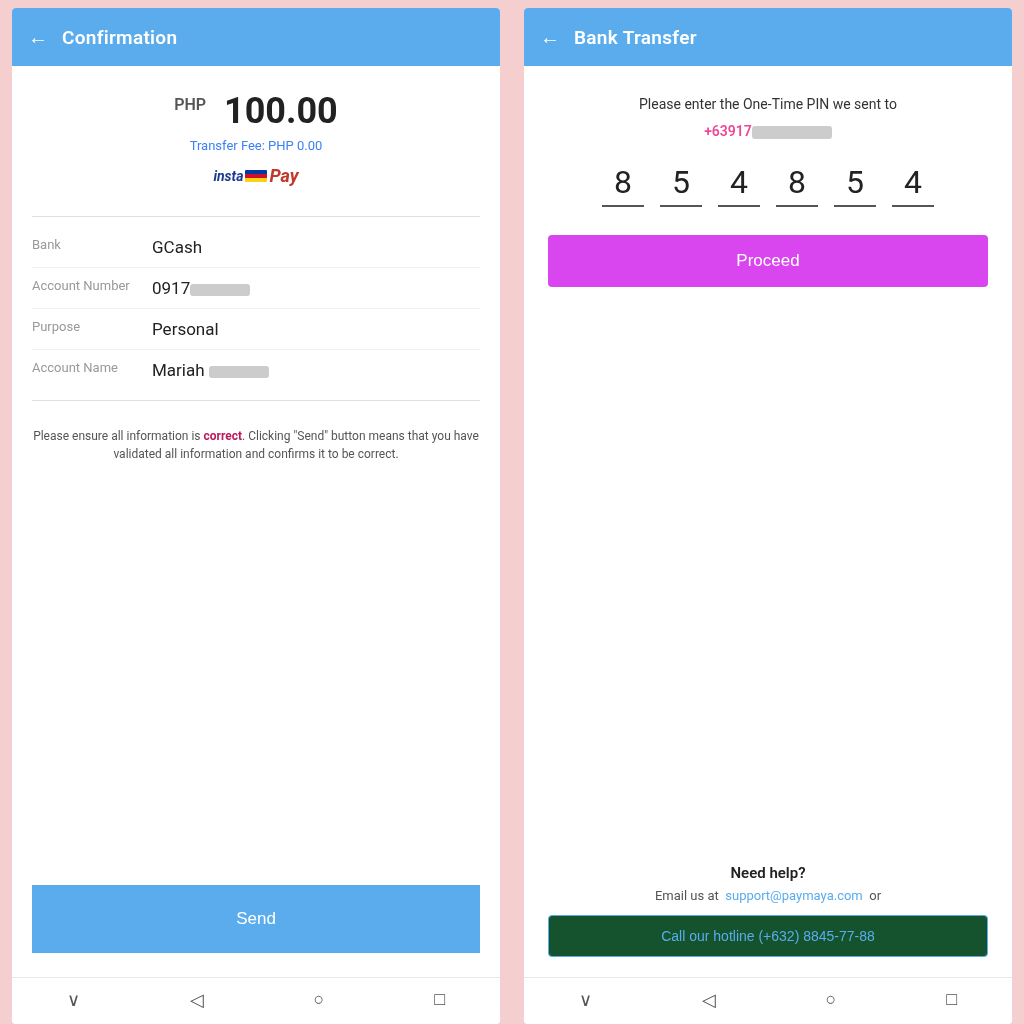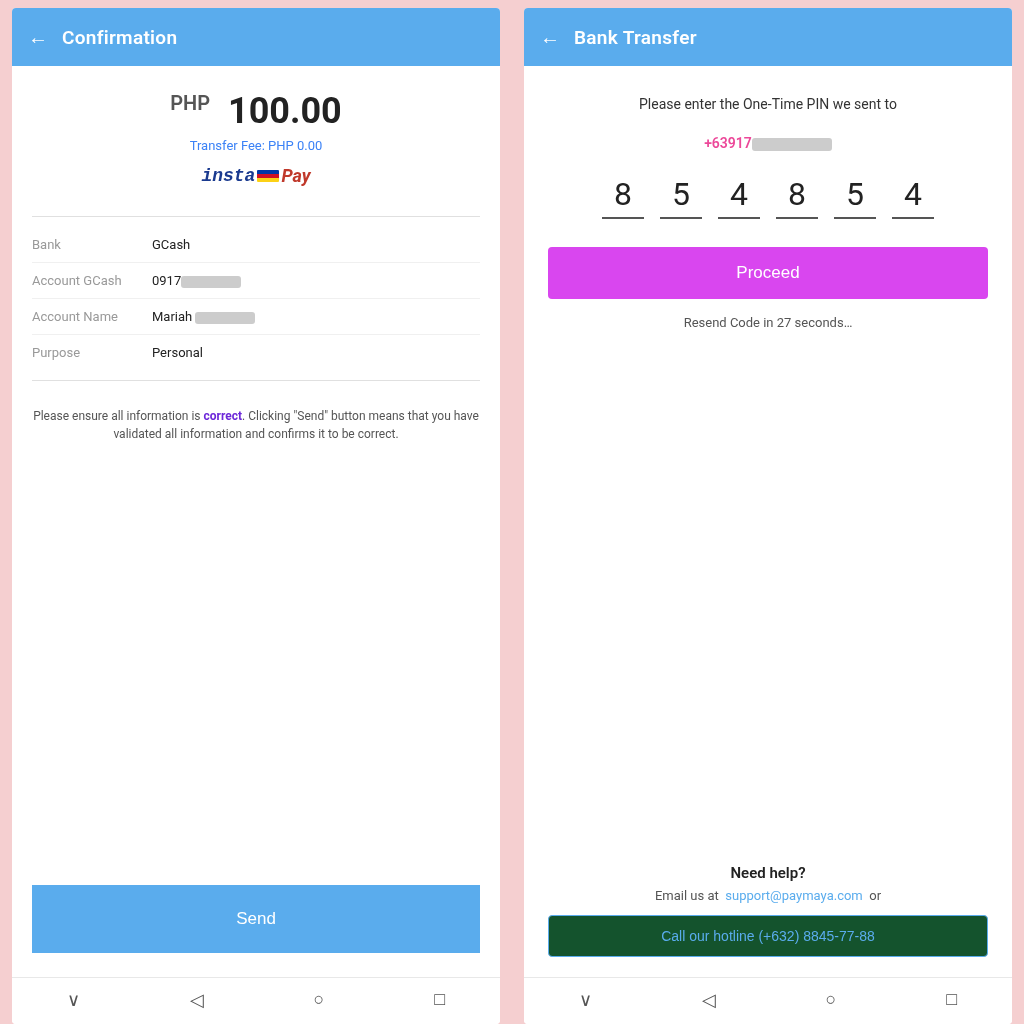--- a/index.html
+++ b/index.html
@@ -55,21 +55,21 @@
     .amount-section {
       text-align: center;
       padding-bottom: 20px;
     }
     .amount-value {
       font-size: 36px;
       font-weight: 700;
       color: #222;
     }
     .amount-php {
-      font-size: 20px;
+      font-size: 16px;
       font-weight: 600;
       color: #555;
       vertical-align: super;
     }
     .transfer-fee {
       font-size: 13px;
       color: #3b82f6;
       margin-top: 6px;
     }
     .instapay-logo {
@@ -105,40 +105,40 @@
       border-bottom: none;
     }
     .info-label {
       color: #999;
       font-size: 13px;
       width: 120px;
       flex-shrink: 0;
     }
     .info-value {
       color: #222;
-      font-size: 13px;
+      font-size: 17px;
       flex: 1;
     }
     .blurred-text {
       display: inline-block;
       background: #ccc;
       border-radius: 3px;
       color: transparent;
       min-width: 60px;
       height: 12px;
       vertical-align: middle;
     }
     .disclaimer {
       font-size: 12px;
       color: #555;
       text-align: center;
       line-height: 1.5;
       margin-top: 16px;
     }
-    .disclaimer strong { color: #6d28d9; }
+    .disclaimer strong { color: #be185d; }
     .send-button {
       background: #5aaced;
       color: #fff;
       border: none;
       width: 100%;
       padding: 24px;
       font-size: 17px;
       font-weight: 500;
       cursor: pointer;
       margin-top: auto;
@@ -162,21 +162,21 @@
       flex: 1;
       display: flex;
       flex-direction: column;
       padding: 28px 24px 20px 24px;
     }
     .otp-instruction {
       text-align: center;
       font-size: 14px;
       color: #333;
       line-height: 1.5;
-      margin-bottom: 20px;
+      margin-bottom: 8px;
     }
     .otp-phone {
       text-align: center;
       font-size: 14px;
       color: #ec4899;
       margin-bottom: 24px;
     }
     .otp-phone .phone-num {
       font-weight: 600;
     }
@@ -265,44 +265,44 @@
     </div>
 
     <div class="confirmation-body">
       <div class="amount-section">
         <div class="amount-value">
           <span class="amount-php">PHP</span>
           &nbsp;<span>100.00</span>
         </div>
         <div class="transfer-fee">Transfer Fee: PHP 0.00</div>
         <div class="instapay-logo">
-          <span style="font-size:18px;font-weight:700;font-style:italic;color:#1a3a8f;font-family:Liberation Mono, monospace;">insta</span>
+          <span style="font-size:14px;font-weight:700;font-style:italic;color:#1a3a8f;">insta</span>
           <span class="pay-flag"></span>
           <span style="font-size:18px;font-weight:700;font-style:italic;color:#c0392b;">Pay</span>
         </div>
       </div>
 
       <hr class="divider">
 
       <div class="info-table">
         <div class="info-row">
           <span class="info-label">Bank</span>
           <span class="info-value">GCash</span>
         </div>
         <div class="info-row">
-          <span class="info-label">Account GCash</span>
+          <span class="info-label">Account Number</span>
           <span class="info-value">0917<span class="blurred-text">&nbsp;&nbsp;&nbsp;&nbsp;&nbsp;&nbsp;&nbsp;&nbsp;&nbsp;&nbsp;</span></span>
+        </div>
+        <div class="info-row">
+          <span class="info-label">Purpose</span>
+          <span class="info-value">Personal</span>
         </div>
         <div class="info-row">
           <span class="info-label">Account Name</span>
           <span class="info-value">Mariah <span class="blurred-text">&nbsp;&nbsp;&nbsp;&nbsp;&nbsp;&nbsp;&nbsp;&nbsp;&nbsp;&nbsp;</span></span>
-        </div>
-        <div class="info-row">
-          <span class="info-label">Purpose</span>
-          <span class="info-value">Personal</span>
         </div>
       </div>
 
       <hr class="divider">
 
       <p class="disclaimer">
         Please ensure all information is <strong>correct</strong>. Clicking "Send" button means that you have validated all information and confirms it to be correct.
       </p>
 
       <div class="spacer"></div>
@@ -354,21 +354,20 @@
           <div class="otp-digit-line"></div>
         </div>
         <div class="otp-digit">
           <span class="otp-digit-value">4</span>
           <div class="otp-digit-line"></div>
         </div>
       </div>
 
       <button class="proceed-button">Proceed</button>
 
-      <p class="resend-text">Resend Code in 27 seconds…</p>
 
       <div class="spacer"></div>
 
       <div class="help-section">
         <p class="help-title">Need help?</p>
         <p class="help-email-line">
           <span>Email us at</span>
           &nbsp;<a class="help-email-link" href="#">support@paymaya.com</a>&nbsp;
           <span>or</span>
         </p>

